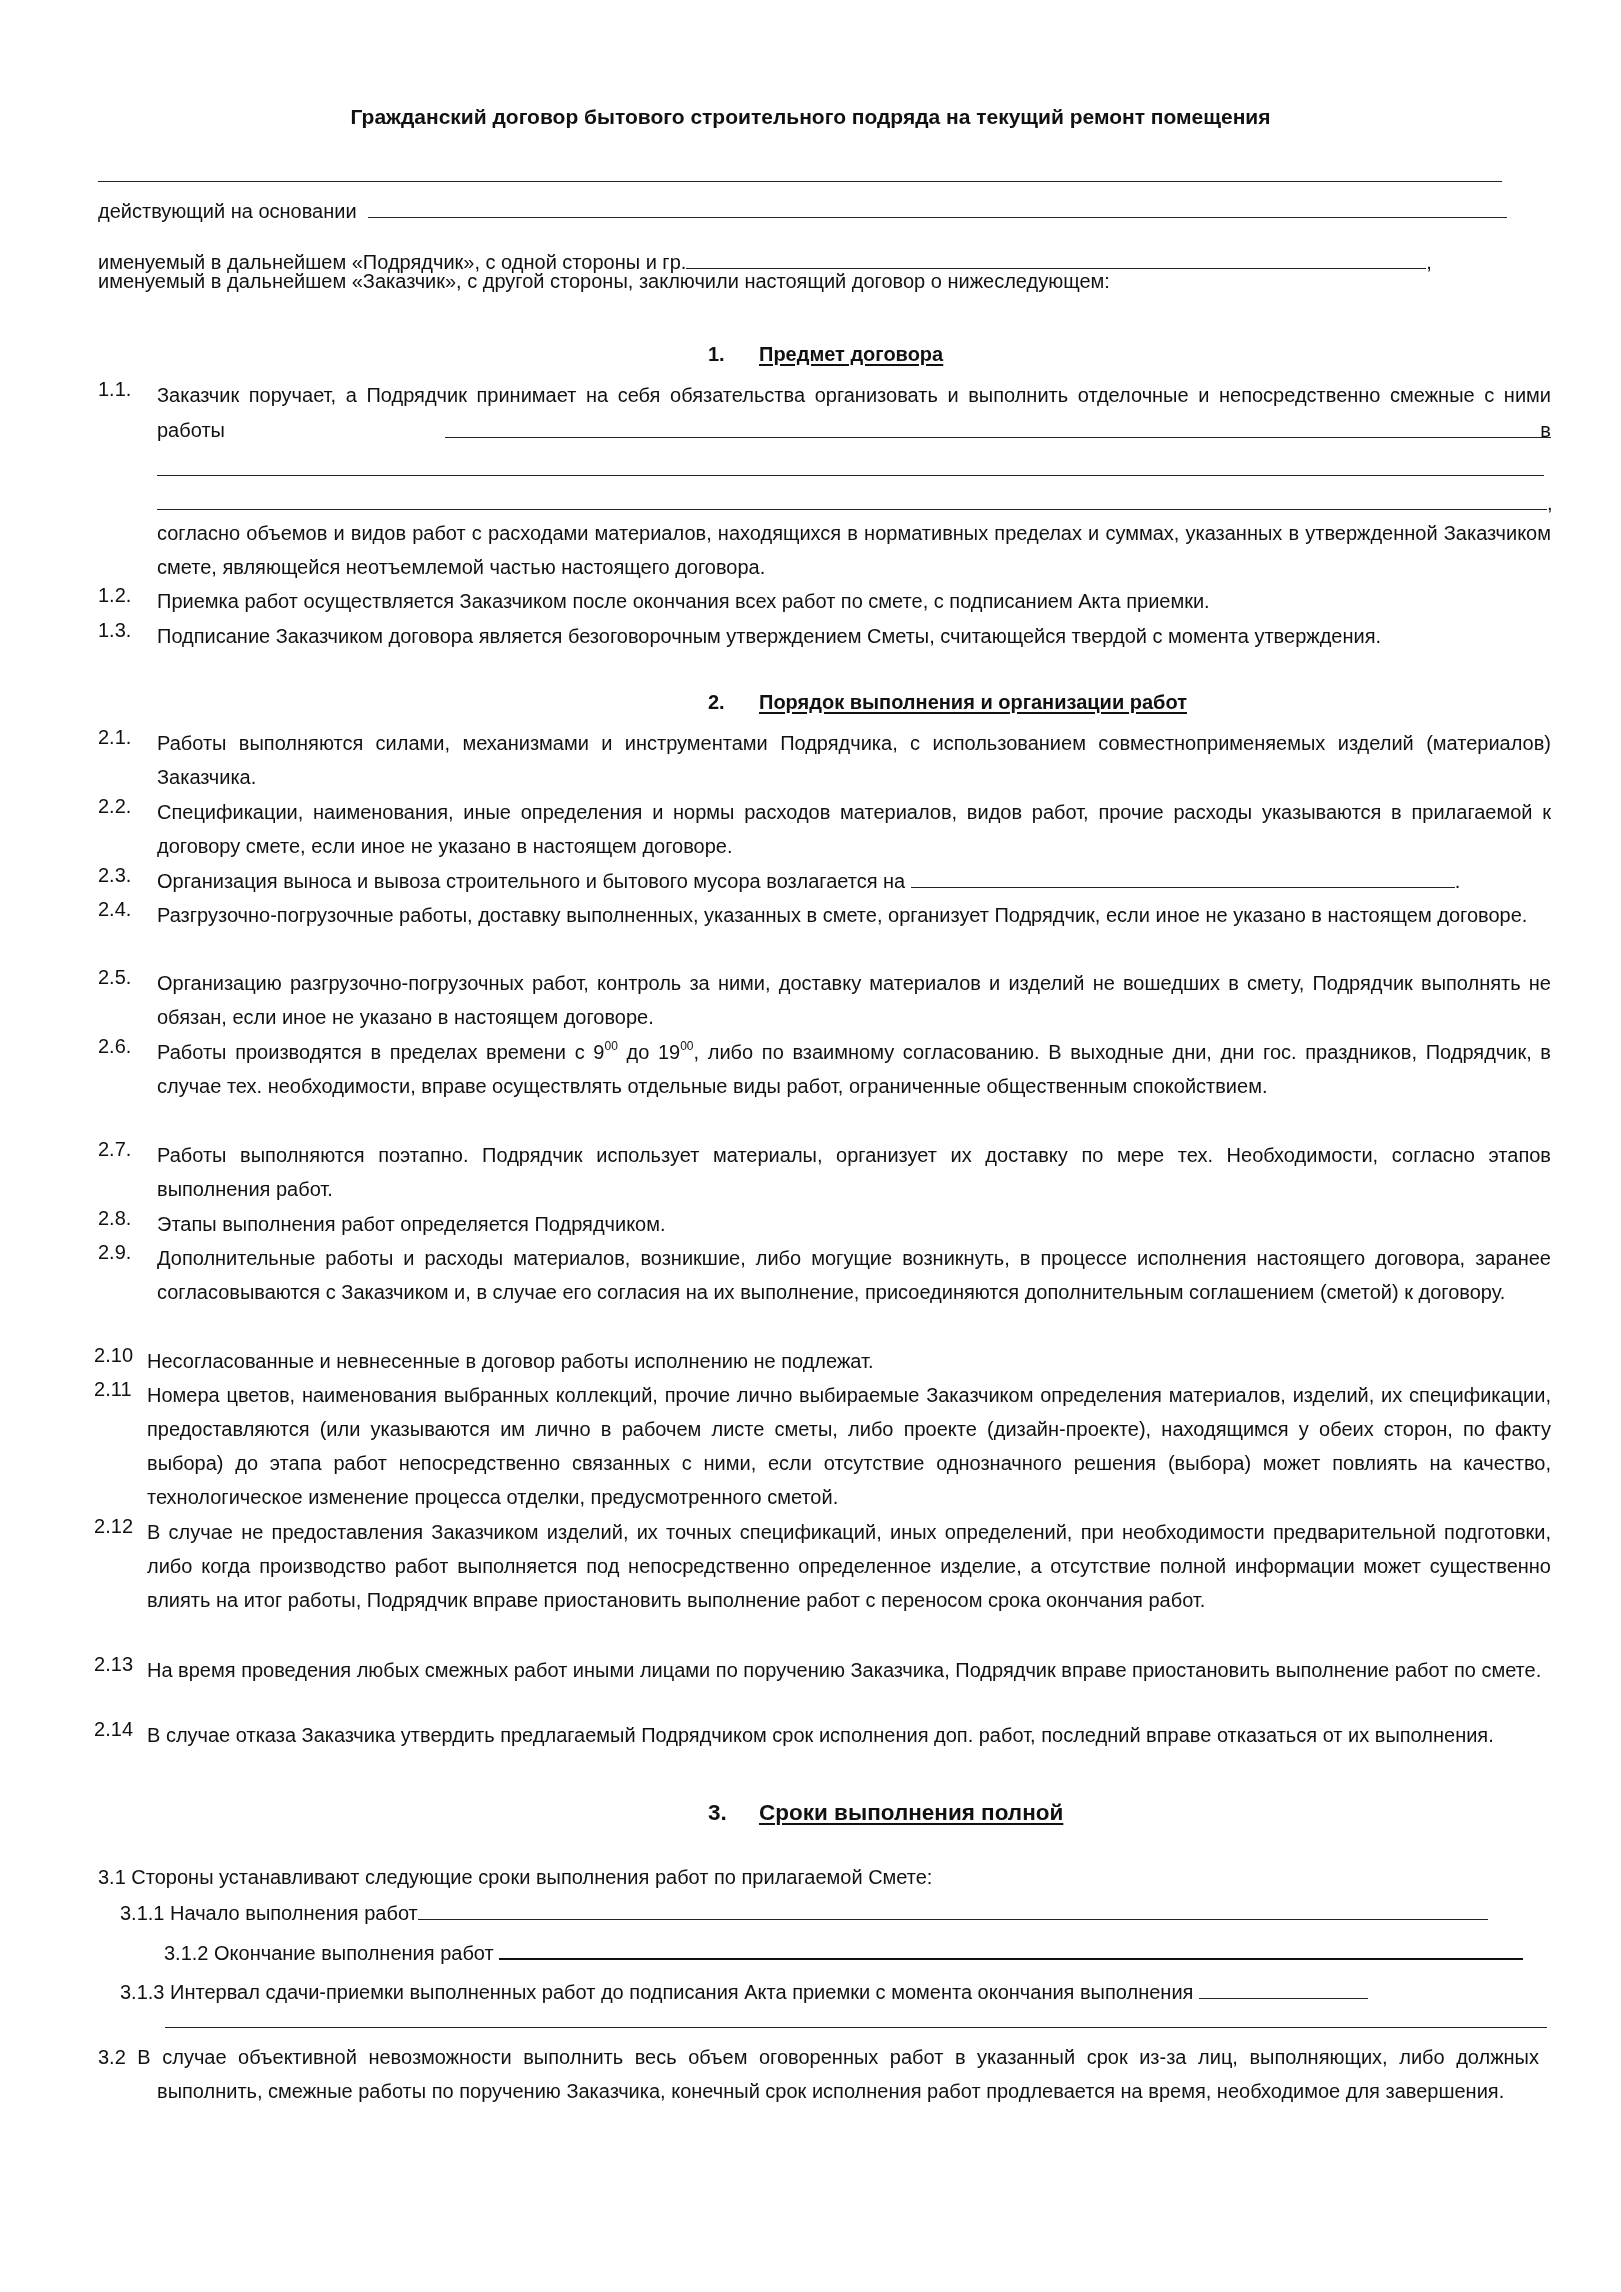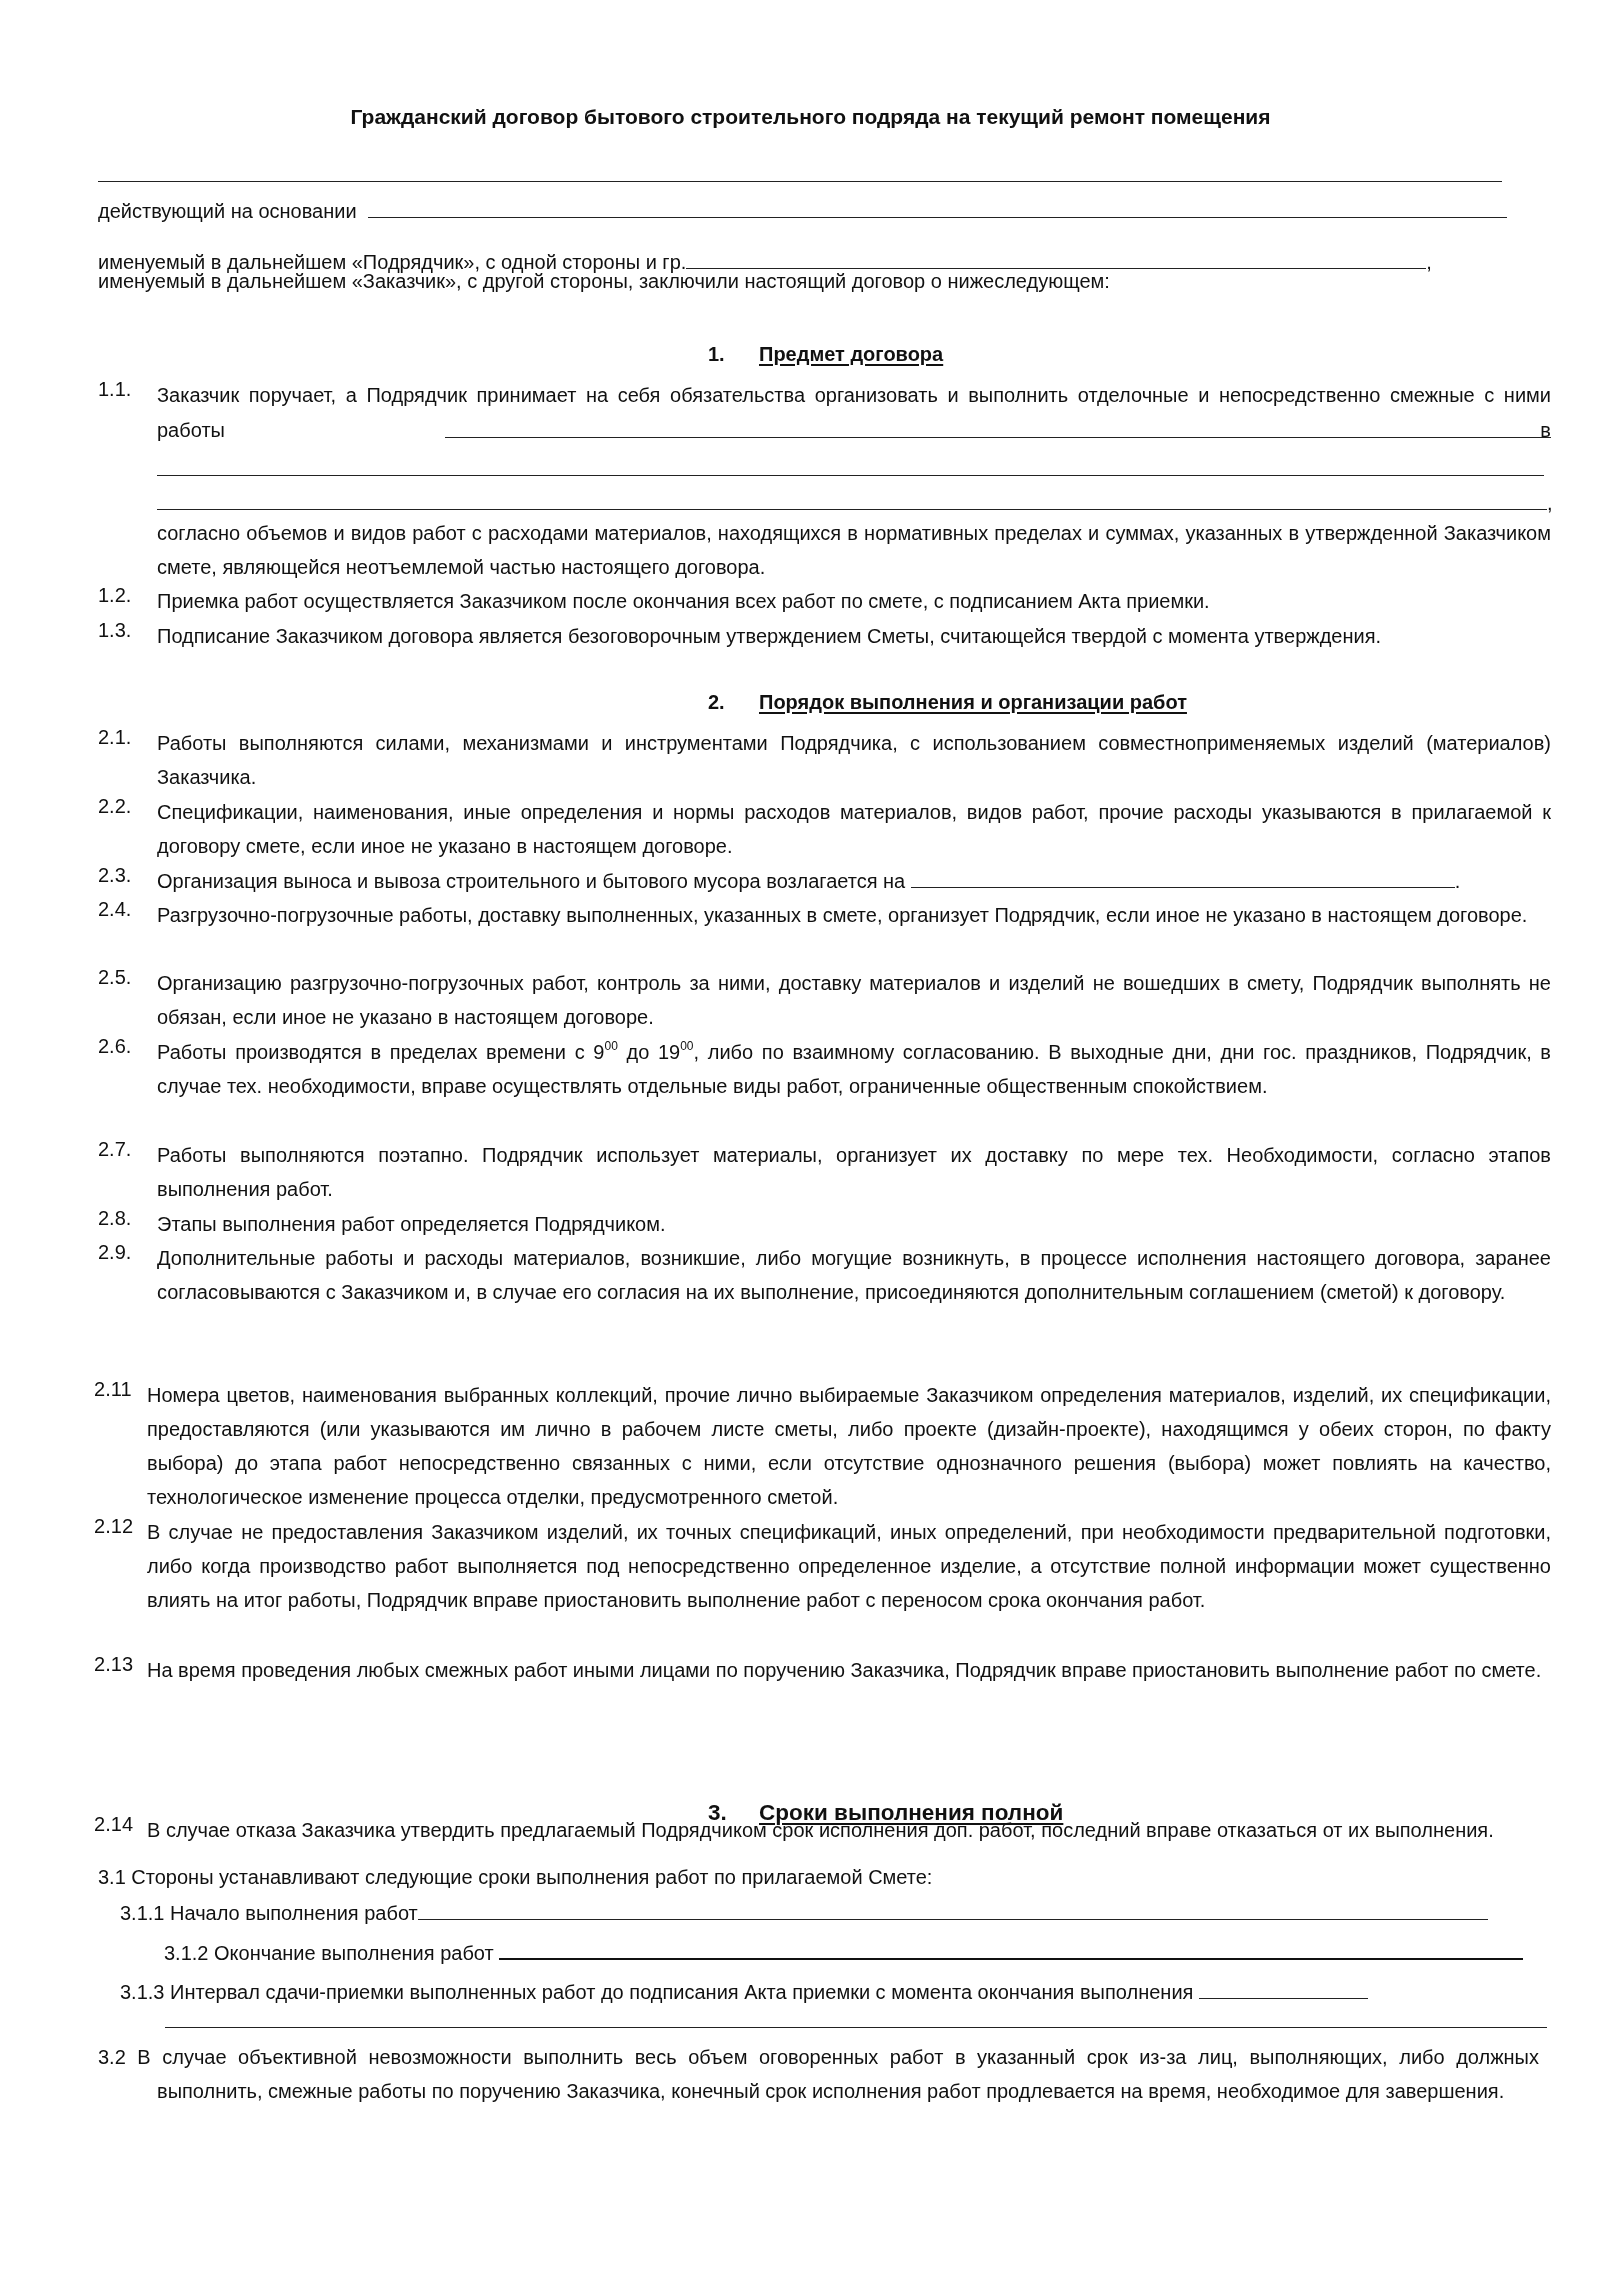--- a/index.html
+++ b/index.html
@@ -121,33 +121,37 @@
     <div class="body">Работы выполняются поэтапно. Подрядчик использует материалы, организует их доставку по мере тех. Необходимости, согласно этапов выполнения работ.</div>
   </div>
   <div class="item" style="top:1207px;">
     <span class="no">2.8.</span>
     <div class="body">Этапы  выполнения работ определяется Подрядчиком.</div>
   </div>
   <div class="item" style="top:1241px;">
     <span class="no">2.9.</span>
     <div class="body">Дополнительные работы и расходы материалов, возникшие, либо могущие возникнуть, в процессе исполнения настоящего договора, заранее согласовываются с Заказчиком и, в случае его согласия на их выполнение, присоединяются дополнительным соглашением (сметой) к договору.</div>
   </div>
+  <div class="item no3" style="top:1344px;">
+    <span class="no" style="left:-3.9px;">2.10</span>
+    <div class="body">Несогласованные и невнесенные в договор работы исполнению не подлежат.</div>
+  </div>
   <div class="item no3" style="top:1378px;">
     <span class="no" style="left:-3.9px;">2.11</span>
     <div class="body">Номера цветов, наименования выбранных коллекций, прочие лично выбираемые Заказчиком определения материалов, изделий, их  спецификации, предоставляются (или указываются им лично в рабочем листе сметы, либо проекте (дизайн-проекте), находящимся у обеих сторон, по факту выбора) до этапа работ непосредственно связанных с ними,  если отсутствие однозначного решения (выбора) может повлиять на качество, технологическое изменение процесса отделки, предусмотренного сметой.</div>
   </div>
   <div class="item no3" style="top:1515px;">
     <span class="no" style="left:-3.9px;">2.12</span>
     <div class="body">В случае не предоставления Заказчиком изделий, их точных спецификаций, иных определений, при необходимости предварительной  подготовки, либо когда производство работ выполняется под непосредственно определенное изделие, а отсутствие полной информации может существенно влиять на итог работы, Подрядчик вправе приостановить выполнение работ с переносом срока окончания работ.</div>
   </div>
   <div class="item no3" style="top:1653px;">
     <span class="no" style="left:-3.9px;">2.13</span>
     <div class="body">На время проведения любых смежных работ иными лицами по поручению Заказчика, Подрядчик вправе приостановить выполнение работ по смете.</div>
   </div>
-  <div class="item no3" style="top:1813px;">
+  <div class="item no3" style="top:1718px;">
     <span class="no" style="left:-3.9px;">2.14</span>
     <div class="body">В случае отказа Заказчика  утвердить предлагаемый Подрядчиком срок исполнения доп. работ, последний вправе отказаться от их выполнения.</div>
   </div>
 
   <div class="heading big" style="left:708px; top:1800px;">
     <span class="num">3.</span><span class="txt">Сроки выполнения полной</span>
   </div>
 
   <div class="line" style="left:98px; top:1867px;">3.1 Стороны устанавливают следующие сроки выполнения работ по прилагаемой Смете:</div>
 

